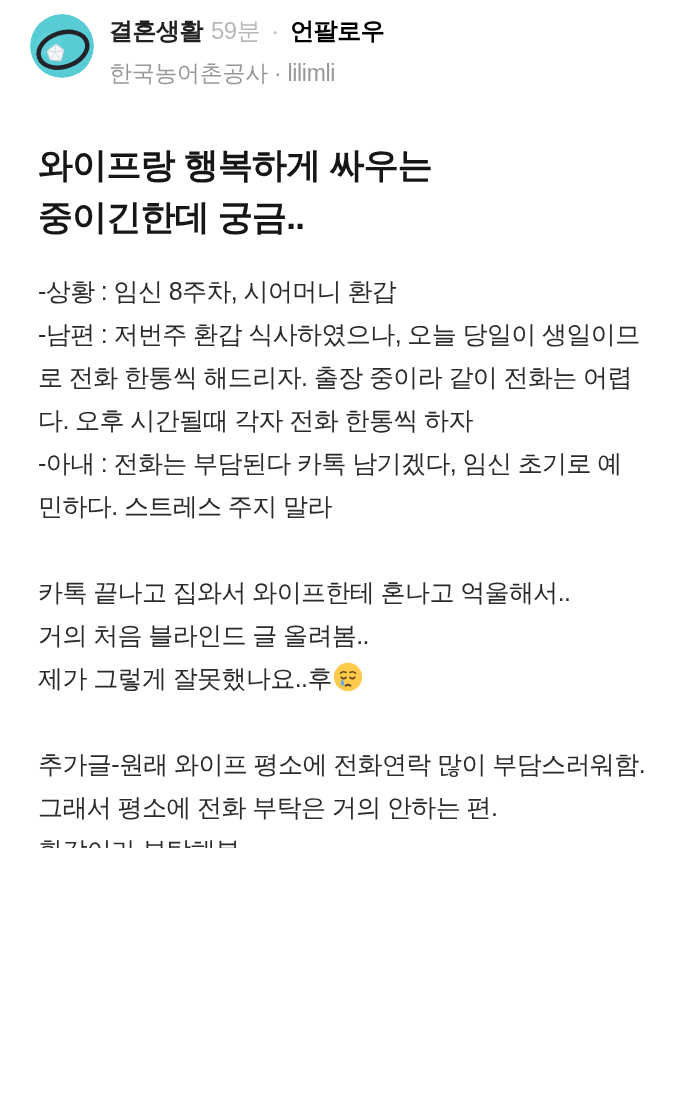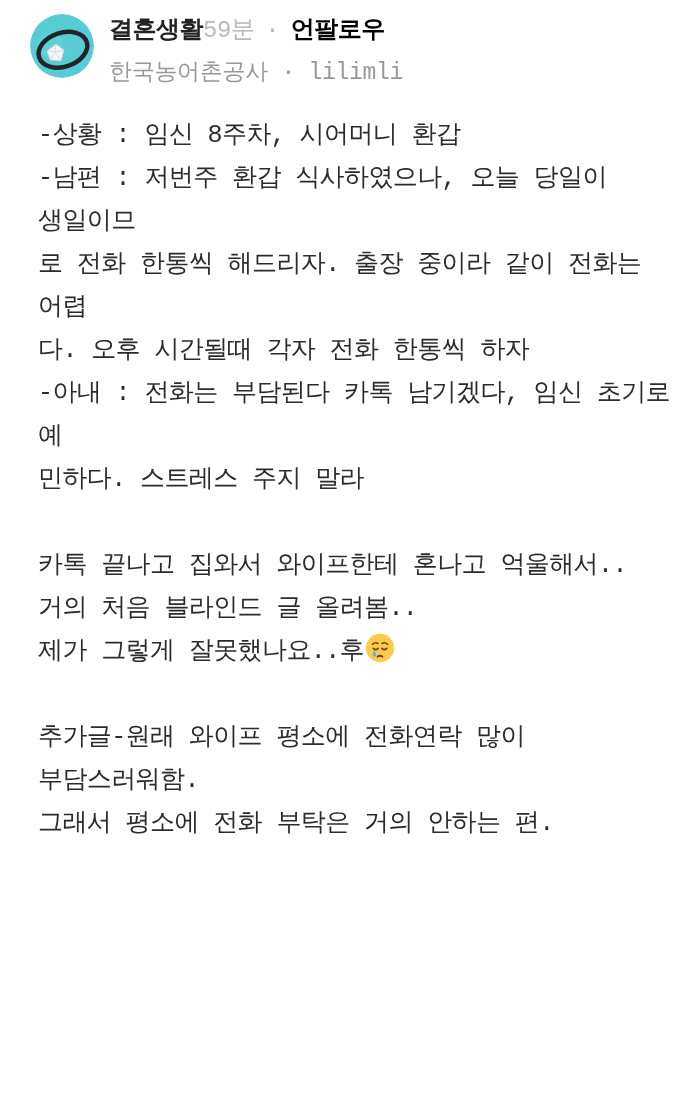--- a/index.html
+++ b/index.html
@@ -3,21 +3,21 @@
 <meta charset="utf-8">
 <style>
   html, body { margin: 0; padding: 0; background: #ffffff; }
   * { box-sizing: border-box; }
   .page {
     position: relative;
     width: 700px;
     height: 848px;
     background: #ffffff;
     overflow: hidden;
-    font-family: Liberation Mono, monospace;
+    font-family: Liberation Sans, sans-serif;
     color: #2b2b2b;
   }
   
   .post-header {
     display: flex;
     align-items: flex-start;
     padding: 14px 20px 0 30px;
   }
   .avatar {
     width: 64px;
@@ -39,21 +39,21 @@
     line-height: 30px;
   }
   .channel {
     font-weight: bold;
     color: #222222;
     letter-spacing: -0.5px;
     cursor: pointer;
   }
   .timestamp {
     color: #b9b9b9;
-    margin-left: 0;
+    margin-left: 8px;
     letter-spacing: -0.5px;
   }
   .dot {
     color: #b9b9b9;
     margin: 0 11px;
   }
   .unfollow {
     font-weight: bold;
     color: #000000;
     letter-spacing: -0.5px;
@@ -116,20 +116,22 @@
       <div class="header-row1">
         <span class="channel">결혼생활</span>
         <span class="timestamp">59분</span>
         <span class="dot">·</span>
         <span class="unfollow">언팔로우</span>
       </div>
       <div class="header-row2">한국농어촌공사 · lilimli</div>
     </div>
   </header>
 
+  <h1 class="title">와이프랑 행복하게 싸우는
+중이긴한데 궁금..</h1>
 
   <div class="body-text"><span>-상황 : 임신 8주차, 시어머니 환갑
 -남편 : 저번주 환갑 식사하였으나, 오늘 당일이 생일이므
 로 전화 한통씩 해드리자. 출장 중이라 같이 전화는 어렵
 다. 오후 시간될때 각자 전화 한통씩 하자
 -아내 : 전화는 부담된다 카톡 남기겠다, 임신 초기로 예
 민하다. 스트레스 주지 말라
 
 카톡 끝나고 집와서 와이프한테 혼나고 억울해서..
 거의 처음 블라인드 글 올려봄..

